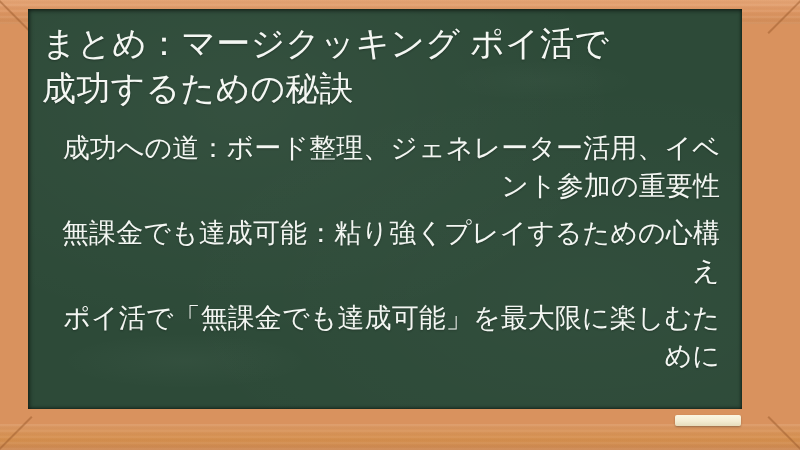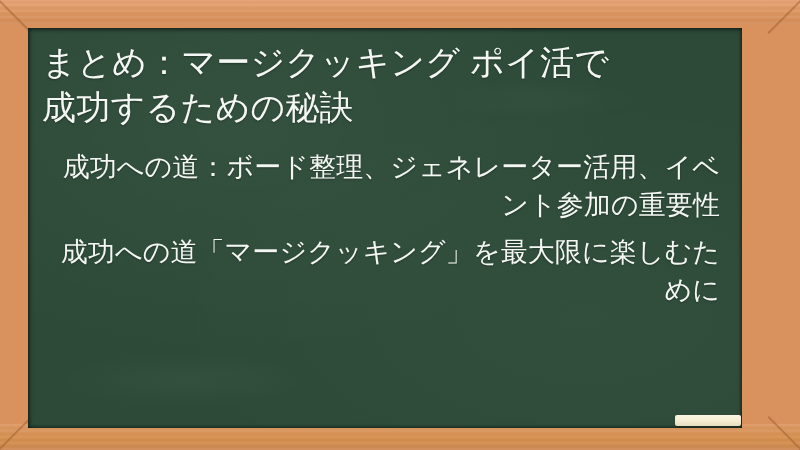--- a/index.html
+++ b/index.html
@@ -82,21 +82,21 @@
   }
   .miter.tl { top: 0; left: 0; transform: rotate(45deg); }
   .miter.tr { top: 0; right: 0; transform: rotate(-45deg); transform-origin: 100% 0; }
   .miter.bl { bottom: 0; left: 0; transform: rotate(-45deg); transform-origin: 0 100%; }
   .miter.br { bottom: 0; right: 0; transform: rotate(45deg); transform-origin: 100% 100%; }
 
   
   .board {
     position: absolute;
     left: 28px;
-    top: 28px;
+    top: 9px;
     width: 714px;
     height: 400px;
     background:
       radial-gradient(ellipse at 30% 25%, rgba(255,255,255,0.035) 0%, rgba(255,255,255,0) 55%),
       radial-gradient(ellipse at 78% 72%, rgba(255,255,255,0.025) 0%, rgba(255,255,255,0) 55%),
       #2d4a38;
     box-shadow:
       inset 0 2px 4px rgba(0,0,0,0.38),
       inset 2px 0 4px rgba(0,0,0,0.30),
       inset -1px 0 3px rgba(0,0,0,0.22),
@@ -180,21 +180,22 @@
   <div class="miter br"></div>
 
   <div class="board">
     <div class="board-inner">
 
       <h1 class="title">まとめ：マージクッキング ポイ活で
 成功するための秘訣</h1>
 
       <ul class="bullet-list">
         <li class="bullet-item">成功への道：ボード整理、ジェネレーター活用、イベント参加の重要性</li>
-        <li class="bullet-item">成功への道「マージクッキング」を最大限に楽しむために</li>
+        <li class="bullet-item">無課金でも達成可能：粘り強くプレイするための心構え</li>
+        <li class="bullet-item">ポイ活で「無課金でも達成可能」を最大限に楽しむために</li>
       </ul>
 
     </div>
   </div>
 
   <div class="chalk"></div>
 
 </div>
 
 </body></html>

